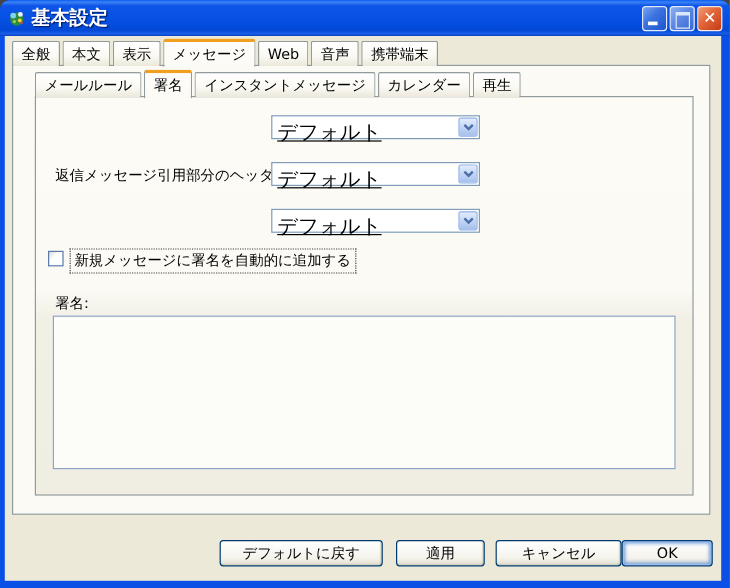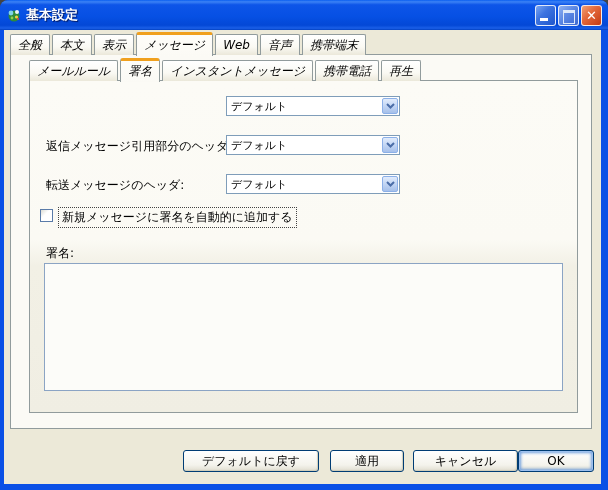--- a/index.html
+++ b/index.html
@@ -14,21 +14,21 @@
 
   
   .titlebar{
     position:absolute;left:0;top:0;width:608px;height:30px;
     background:linear-gradient(180deg,#0a5ff0 0%,#3b82f5 6%,#0d55e8 16%,#0650e4 55%,#0348d6 84%,#1a5fe8 94%,#0240c0 100%);
     display:flex;align-items:center;
     border-radius:8px 8px 0 0;
   }
   .app-icon{width:16px;height:16px;margin:0 4px 0 6px;display:inline-block;}
   .win-title{
-    color:#fff;font-size:13px;font-weight:bold;
+    color:#fff;font-size:16px;font-weight:bold;
     text-shadow:1px 1px 1px rgba(0,0,40,.7);
     flex:1;white-space:nowrap;
   }
   .tb-buttons{display:flex;gap:2px;margin-right:6px;}
   .tb-btn{
     width:21px;height:21px;border-radius:3px;
     border:1px solid rgba(255,255,255,.85);
     position:relative;cursor:default;
   }
   .tb-btn.min{background:linear-gradient(135deg,#79a5f2 0%,#3d74e0 40%,#1e56cc 100%);}
@@ -53,21 +53,21 @@
   }
 
   
   .tabstrip{position:absolute;display:flex;align-items:flex-end;z-index:2;}
   .tabstrip.primary{left:6px;top:1px;height:24px;}
   .tab{
     height:21px;line-height:20px;padding:0 7px;margin-right:2px;
     font-size:12px;color:#000;white-space:nowrap;
     background:linear-gradient(180deg,#ffffff 0%,#faf9f3 60%,#ebe8da 100%);
     border:1px solid #919b9c;border-bottom:none;
-    border-radius:2px 2px 0 0;cursor:default;font-style:italic;
+    border-radius:2px 2px 0 0;cursor:default;
   }
   .tab.active{
     height:24px;line-height:21px;margin-bottom:-1px;z-index:3;
     background:linear-gradient(180deg,#fefdf9 0%,#fbfaf5 100%);
     border-top:3px solid #f0a01e;
     border-radius:3px 3px 0 0;
   }
 
   
   .outer-panel{
@@ -85,21 +85,21 @@
 
   
   .field-label{
     position:absolute;left:16px;font-size:12px;color:#000;white-space:nowrap;
   }
   .combo{
     position:absolute;left:196px;width:174px;height:20px;
     background:#fff;border:1px solid #7f9db9;cursor:default;
   }
   .combo-value{
-    position:absolute;left:4px;top:2px;font-size:11px;color:#000;white-space:nowrap;
+    position:absolute;left:4px;top:2px;font-size:17px;color:#000;white-space:nowrap;text-decoration:underline;
   }
   .combo-arrow{
     position:absolute;right:1px;top:1px;width:16px;height:16px;
     background:linear-gradient(180deg,#e2ecfc 0%,#c3d6f4 50%,#a6c0ea 100%);
     border:1px solid #8cb0e8;border-radius:2px;
     display:flex;align-items:center;justify-content:center;
   }
 
   .checkbox{
     position:absolute;left:10px;top:128px;width:13px;height:13px;
@@ -168,21 +168,21 @@
       <div class="tab">音声</div>
       <div class="tab">携帯端末</div>
     </div>
 
     <div class="outer-panel">
 
       <div class="tabstrip secondary">
         <div class="tab">メールルール</div>
         <div class="tab active">署名</div>
         <div class="tab">インスタントメッセージ</div>
-        <div class="tab">携帯電話</div>
+        <div class="tab">カレンダー</div>
         <div class="tab">再生</div>
       </div>
 
       <div class="inner-panel">
 
         <div class="combo" style="top:15px">
           <span class="combo-value">デフォルト</span>
           <span class="combo-arrow">
             <svg width="9" height="6" viewBox="0 0 9 6">
                 <path d="M1 1 L4.5 4.5 L8 1" stroke="#4b6da8" stroke-width="2" fill="none"></path>
@@ -193,21 +193,20 @@
         <div class="field-label" style="top:57px">返信メッセージ引用部分のヘッダ:</div>
         <div class="combo" style="top:54px">
           <span class="combo-value">デフォルト</span>
           <span class="combo-arrow">
             <svg width="9" height="6" viewBox="0 0 9 6">
                 <path d="M1 1 L4.5 4.5 L8 1" stroke="#4b6da8" stroke-width="2" fill="none"></path>
               </svg>
           </span>
         </div>
 
-        <div class="field-label" style="top:96px">転送メッセージのヘッダ:</div>
         <div class="combo" style="top:93px">
           <span class="combo-value">デフォルト</span>
           <span class="combo-arrow">
             <svg width="9" height="6" viewBox="0 0 9 6">
                 <path d="M1 1 L4.5 4.5 L8 1" stroke="#4b6da8" stroke-width="2" fill="none"></path>
               </svg>
           </span>
         </div>
 
         <span class="checkbox"></span>

